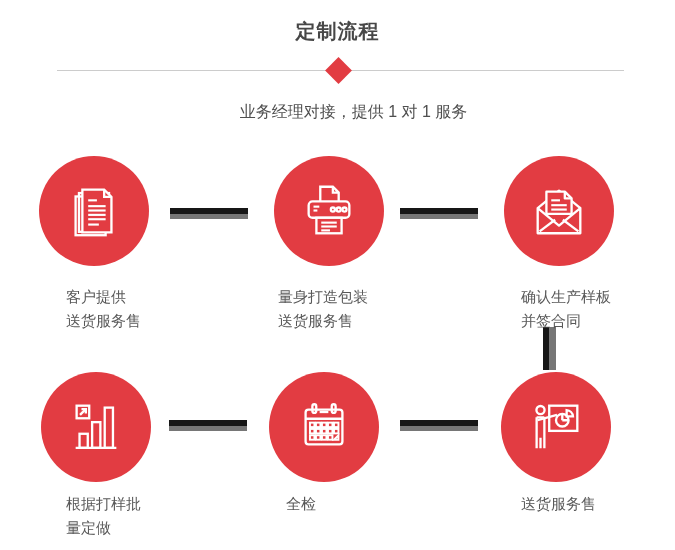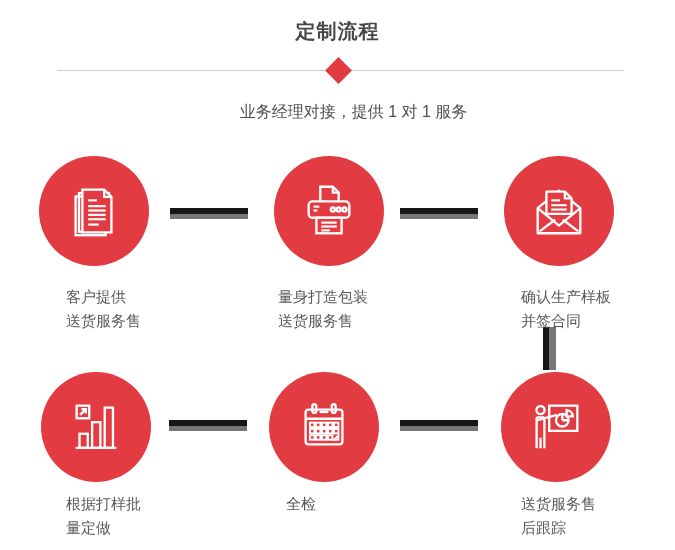--- a/index.html
+++ b/index.html
@@ -192,16 +192,15 @@
   </div>
   <div class="step-label" style="left:521px;top:285px">
     <div>确认生产样板</div>
     <div>并签合同</div>
   </div>
   <div class="step-label" style="left:286px;top:492px">
     <div>全检</div>
   </div>
   <div class="step-label" style="left:521px;top:492px">
     <div>送货服务售</div>
-    <div>后跟踪</div>
   </div>
 
 </div>
 
 </body></html>

